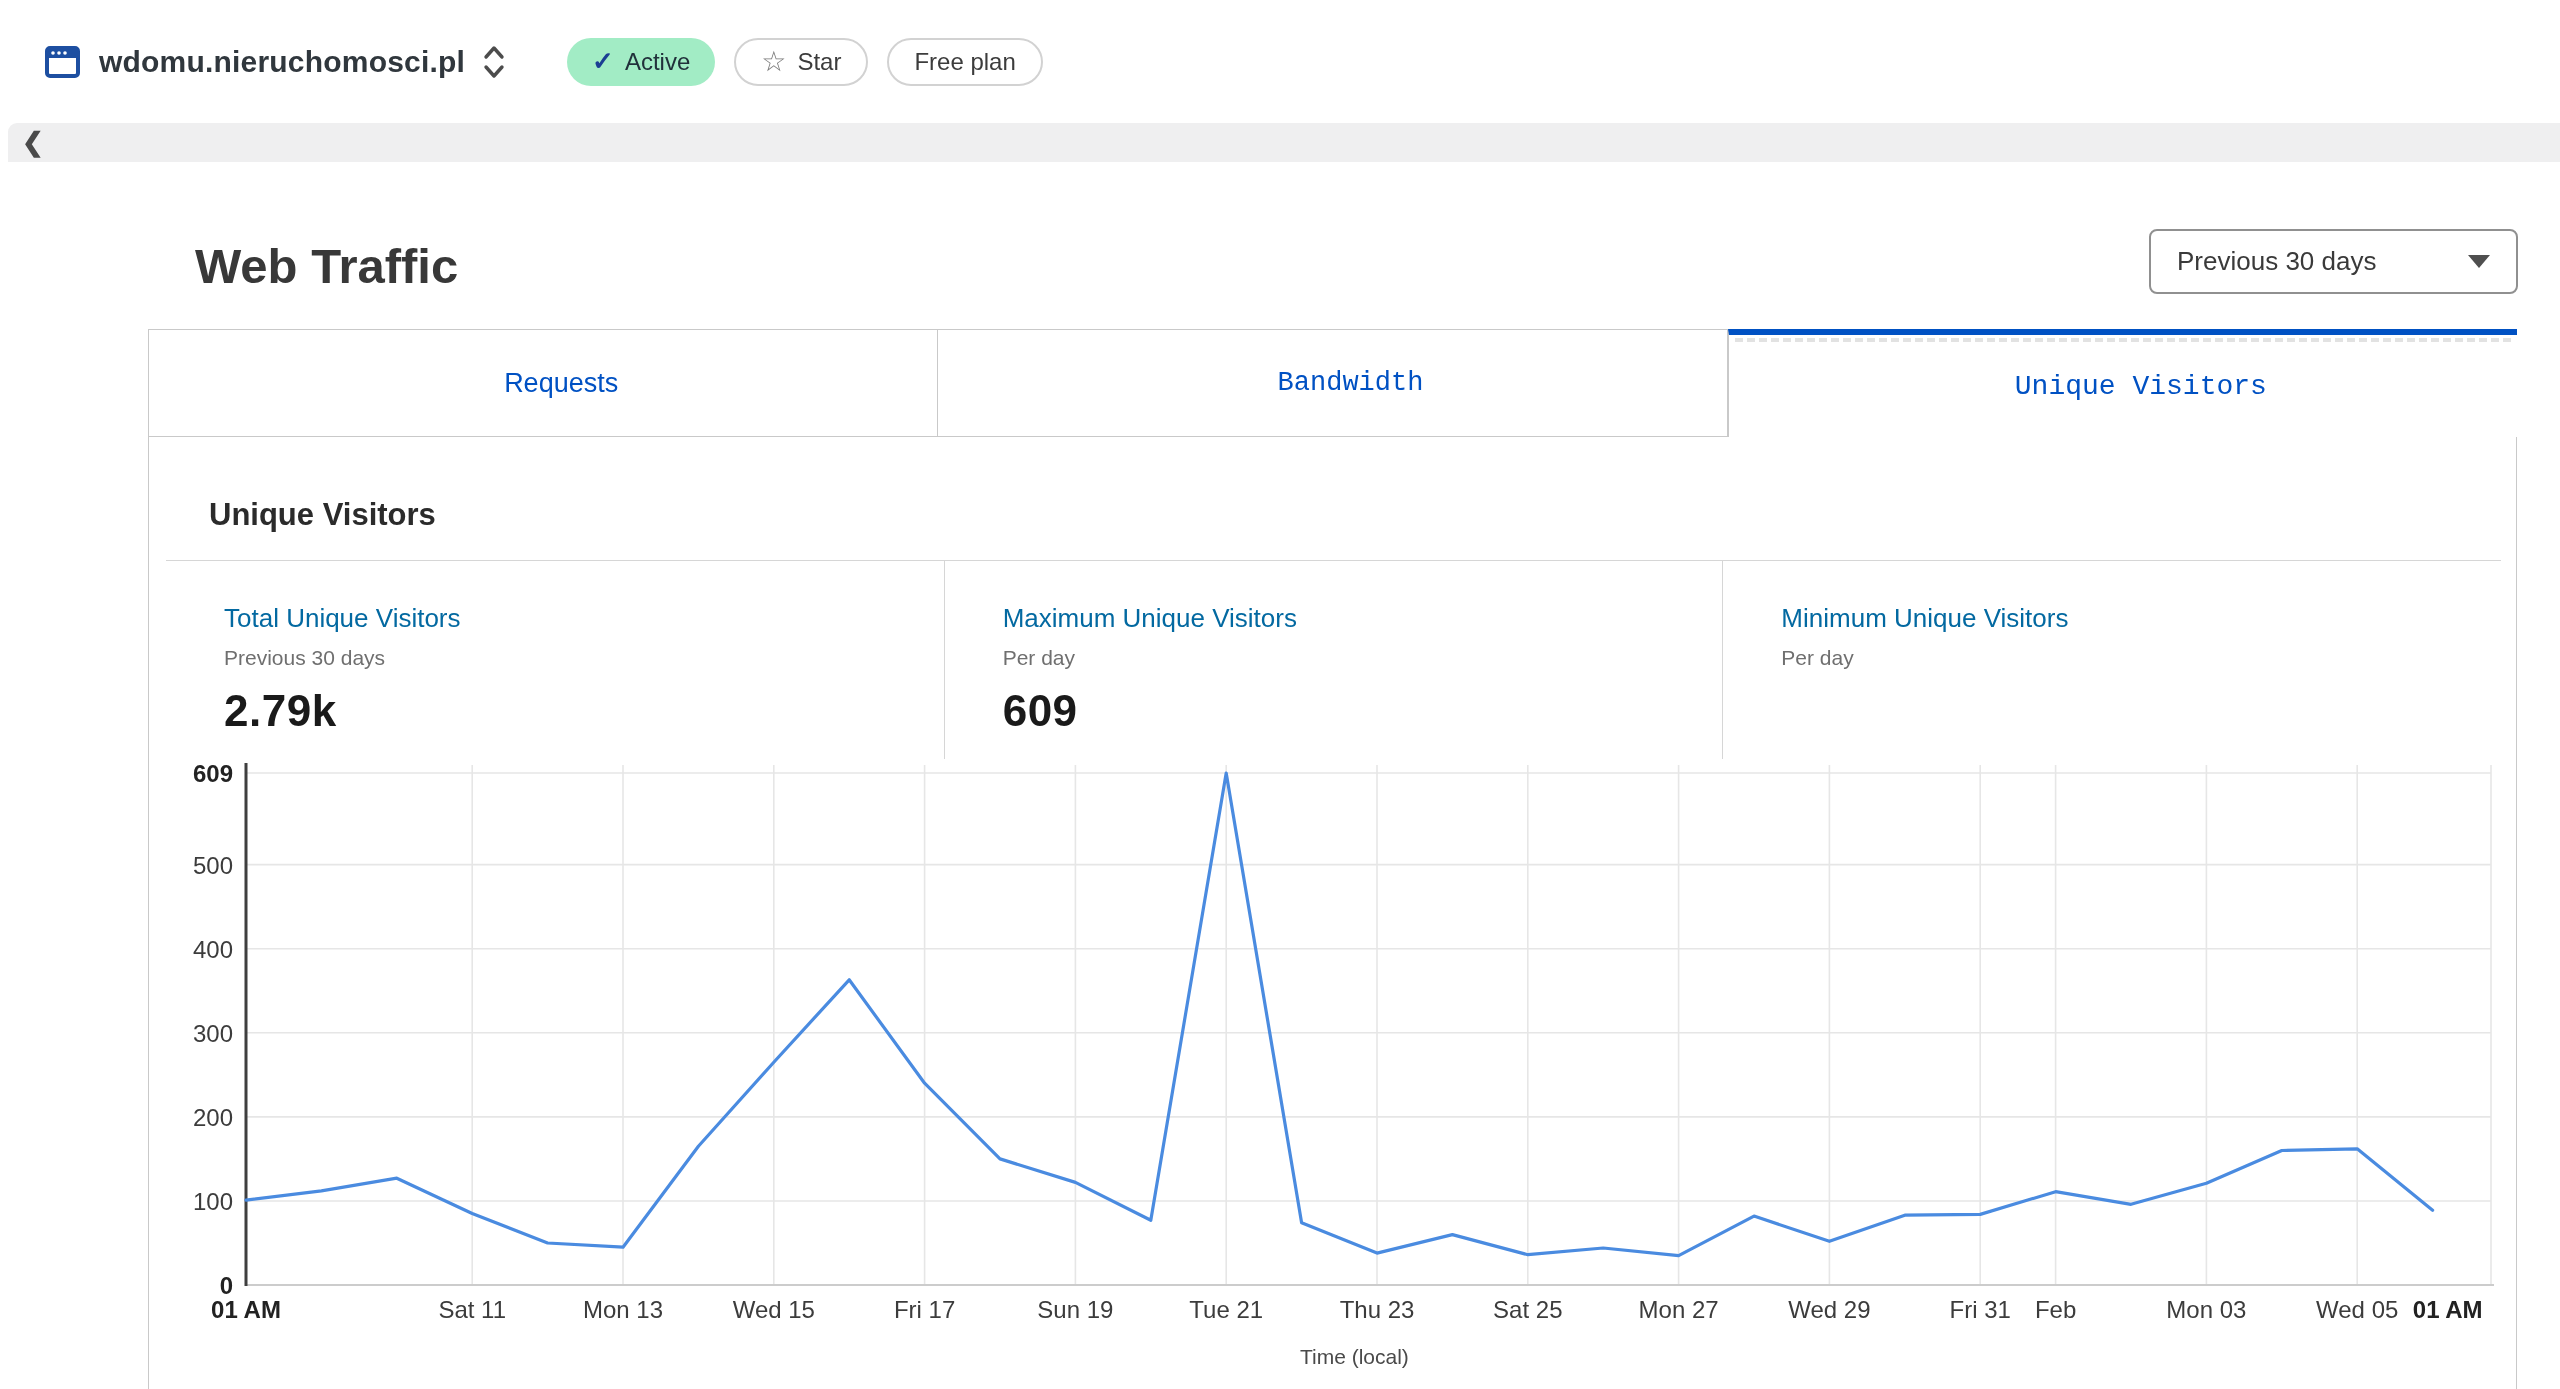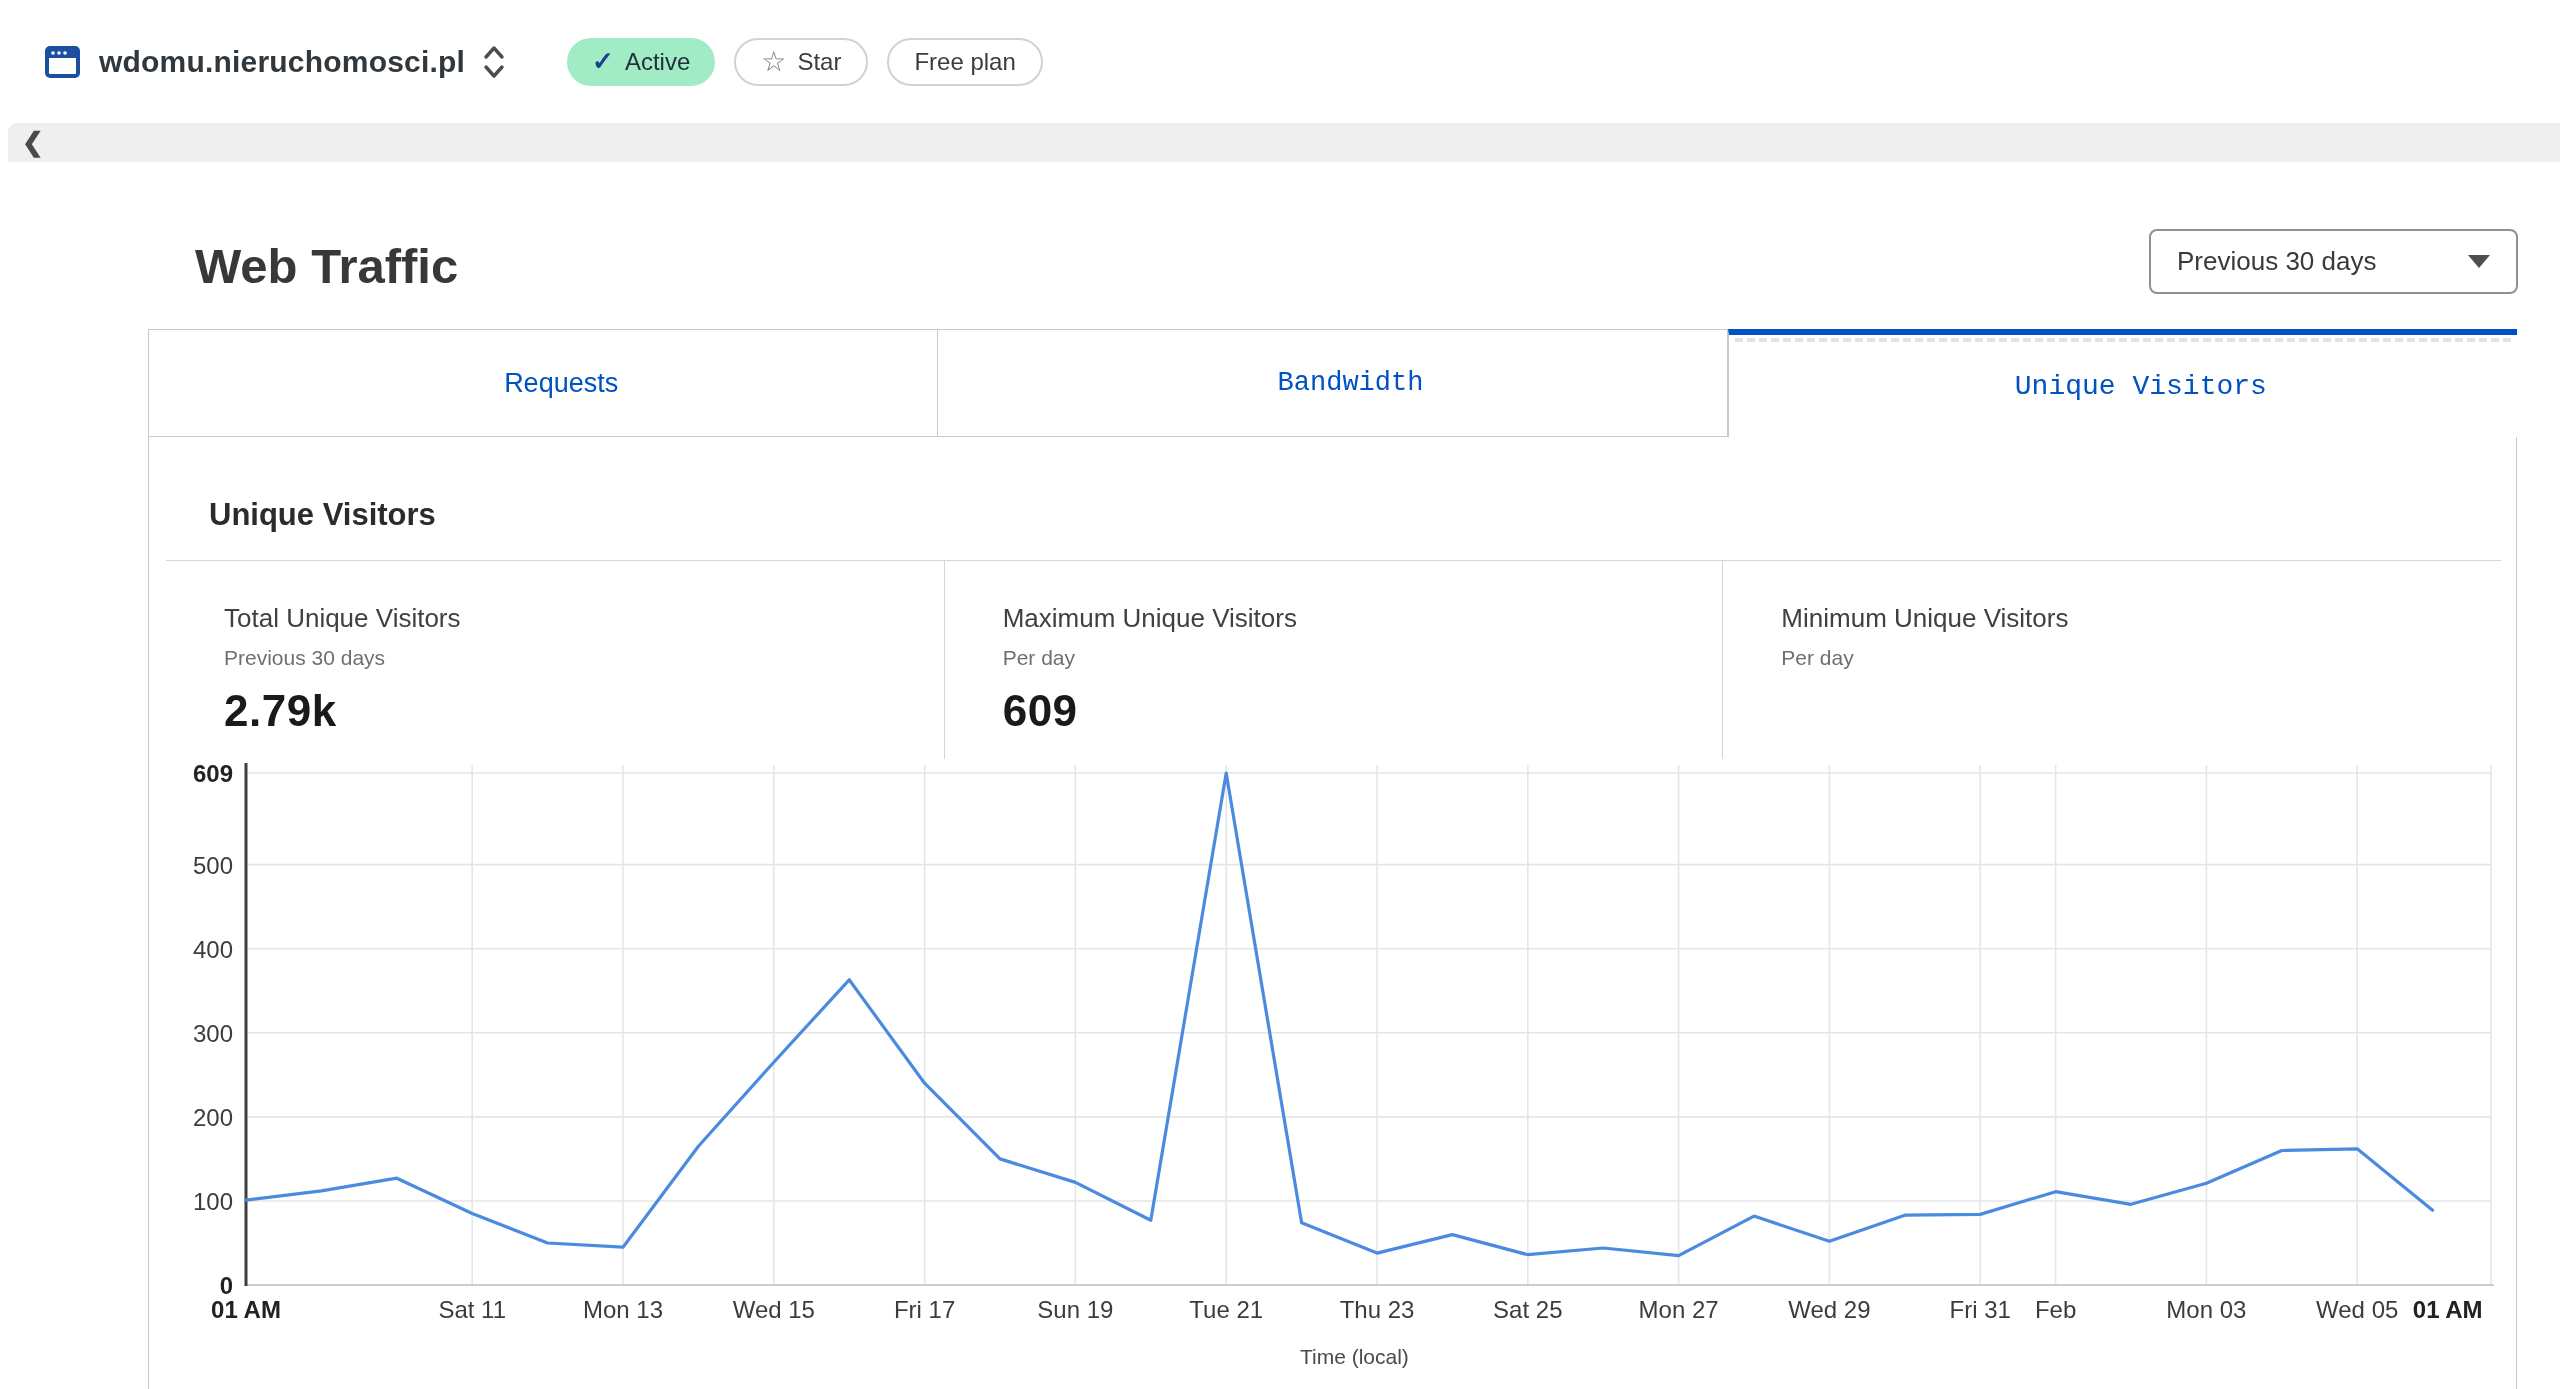--- a/index.html
+++ b/index.html
@@ -34,21 +34,21 @@
   .tab + .tab{border-left:none;font-family:Liberation Mono, monospace;}
   .tab.active{border:none;border-left:1px solid #c9c9c9;border-top:6px solid #0051c3;position:relative;font-size:28px;}
   .tab.active::after{content:"";position:absolute;top:3px;left:6px;right:6px;border-top:4px dashed #e2e2e2;}
   
   .panel{position:absolute;top:437px;left:148px;width:2369px;height:952px;box-sizing:border-box;
     border-left:1px solid #c9c9c9;border-right:1px solid #c9c9c9;background:#fff;}
   .section-title{position:absolute;left:60px;top:60px;font-size:31px;font-weight:600;color:#2b2b2b;}
   .stats{position:absolute;left:17px;top:123px;width:2335px;height:198px;border-top:1px solid #d6d6d6;display:flex;}
   .stat{flex:1;box-sizing:border-box;padding:42px 0 0 58px;}
   .stat + .stat{border-left:1px solid #d6d6d6;}
-  .stat-title{font-size:26px;color:#404040;}
+  .stat-title{font-size:26px;color:#0369a1;}
   .stat-sub{font-size:21px;color:#6f6f6f;margin-top:12px;}
   .stat-value{font-size:44px;font-weight:700;color:#1a1a1a;margin-top:16px;letter-spacing:.5px;}
   .chart-wrap{position:absolute;left:0;top:320px;width:2367px;height:632px;}
 </style>
 </head>
 <body>
 
 <div class="header">
   <span class="site-icon">
     <svg width="37" height="37" viewBox="0 0 37 37">

